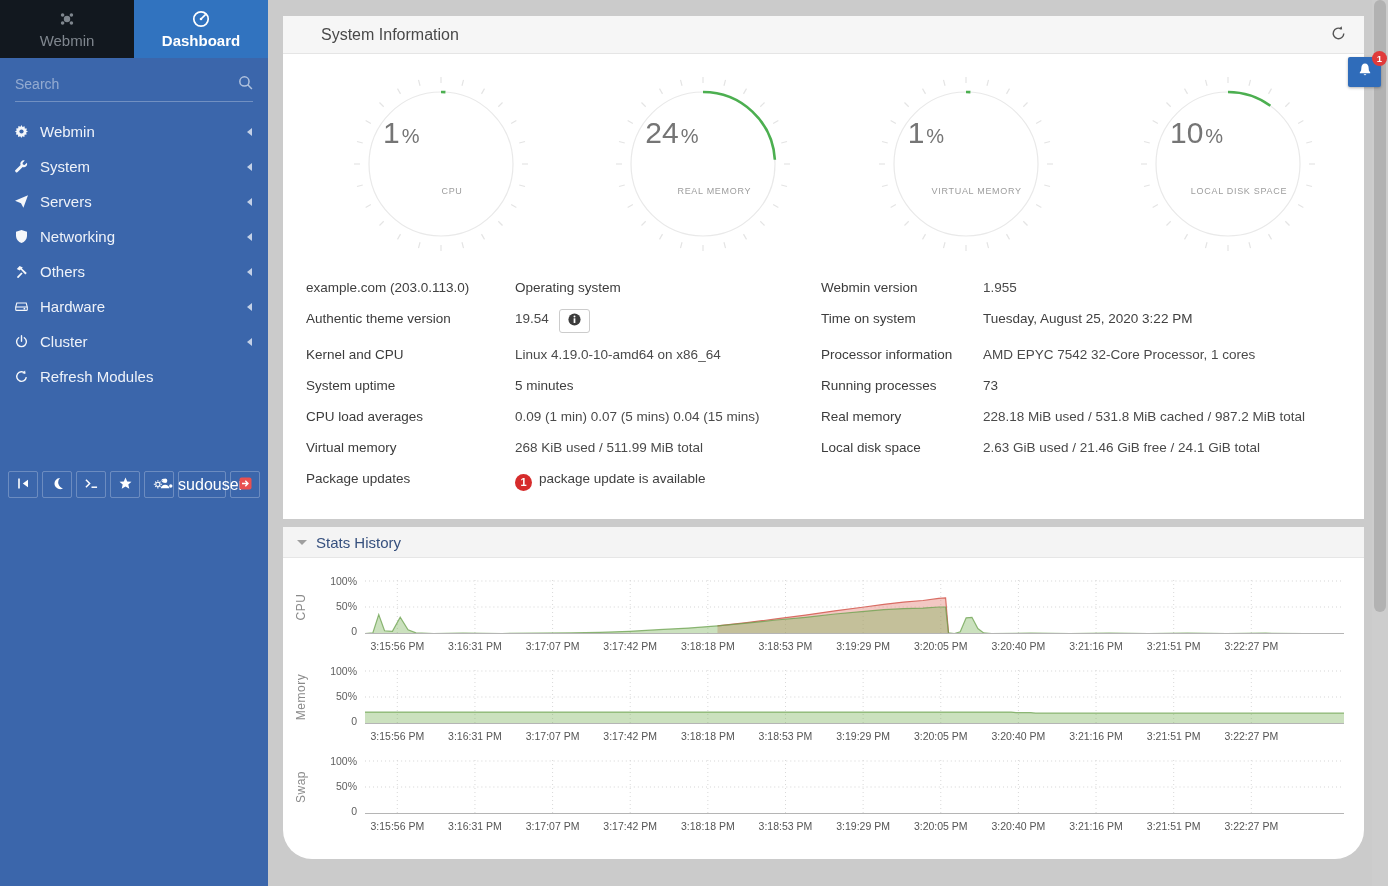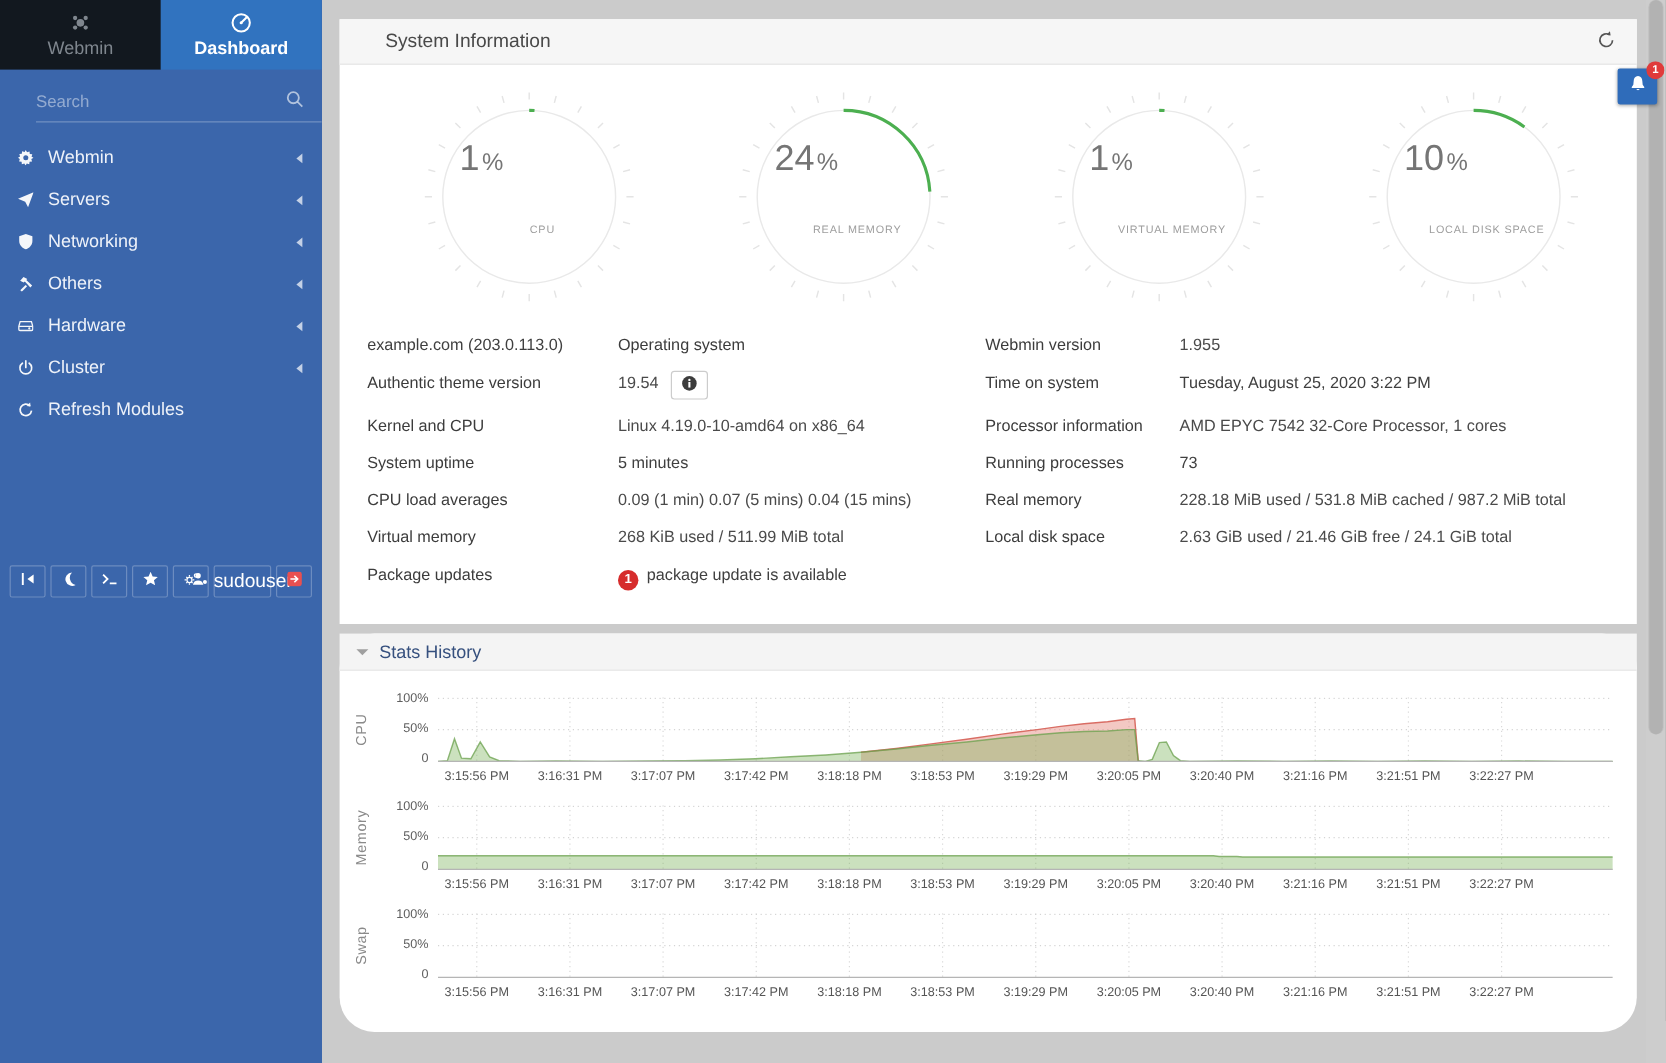--- a/index.html
+++ b/index.html
@@ -8,21 +8,21 @@
 
   
   .sidebar { position:fixed; left:0; top:0; width:268px; height:886px; background:#3b66ab; z-index:5; }
   .side-tabs { display:flex; height:58px; }
   .side-tab { flex:1; display:flex; flex-direction:column; align-items:center; justify-content:center; gap:3px; font-size:15px; cursor:pointer; }
   .tab-webmin { background:#12181f; color:#7f868e; }
   .tab-dashboard { background:#3173bf; color:#fff; font-weight:bold; }
   .side-tab .t-icon { height:19px; display:flex; align-items:center; }
 
   .search-row { position:relative; padding:16px 15px 0; }
-  .search-row input { width:100%; background:transparent; border:none; outline:none; border-bottom:1px solid rgba(255,255,255,.28); color:#fff; font-size:14px; padding:2px 22px 9px 0; font-family:"Liberation Sans",sans-serif;margin-left:15px; }
+  .search-row input { width:100%; background:transparent; border:none; outline:none; border-bottom:1px solid rgba(255,255,255,.28); color:#fff; font-size:14px; padding:2px 22px 9px 0; font-family:"Liberation Sans",sans-serif; }
   .search-row input::placeholder { color:rgba(255,255,255,.45); }
   .search-icon { position:absolute; right:15px; top:17px; width:15px; height:15px; color:rgba(255,255,255,.6); cursor:pointer; }
 
   .menu { list-style:none; margin-top:12px; }
   .menu li { display:flex; align-items:center; height:35px; padding:0 16px 0 15px; color:#eef2f9; font-size:15px; cursor:pointer; }
   .menu .mi { width:25px; display:inline-flex; align-items:center; opacity:.95; }
   .menu .mi svg { width:13px; height:13px; }
   .menu .caret { margin-left:auto; width:0; height:0; border-top:4px solid transparent; border-bottom:4px solid transparent; border-right:5px solid rgba(255,255,255,.7); }
 
   .side-footer { position:absolute; top:471px; left:8px; right:8px; display:flex; gap:4px; height:27px; }
@@ -125,20 +125,29 @@
 
   <ul class="menu" id="menu">
       <li>
         <span class="mi">
           <svg viewBox="0 0 13 13">
             <path d="M6.5 0l1 1.9 2.1-.6.2 2.1 2.1.2-.6 2.1L13 6.5l-1.9 1 .6 2.1-2.1.2-.2 2.1-2.1-.6-1 1.7-1-1.7-2.1.6-.2-2.1-2.1-.2.6-2.1L0 6.5l1.7-1-.6-2.1 2.1-.2.2-2.1 2.1.6z" fill="#fff"></path>
             <circle cx="6.5" cy="6.5" r="2.1" fill="#3b66ab"></circle>
           </svg>
         </span>
         <span>Webmin</span>
+        <span class="caret"></span>
+      </li>
+      <li>
+        <span class="mi">
+          <svg viewBox="0 0 13 13">
+            <path d="M11.9 2.7L9.6 5 7.9 4.6 7.5 2.9 9.8.6A3.3 3.3 0 0 0 5.6 4.9L.8 9.7a1.5 1.5 0 1 0 2.1 2.1l4.8-4.8a3.3 3.3 0 0 0 4.2-4.3z" fill="#fff"></path>
+          </svg>
+        </span>
+        <span>System</span>
         <span class="caret"></span>
       </li>
       <li>
         <span class="mi">
           <svg viewBox="0 0 13 13">
             <path d="M0 5.7L13 .2 8.4 12.8 6 8.2 0 5.7z" fill="#fff"></path>
           </svg>
         </span>
         <span>Servers</span>
         <span class="caret"></span>

